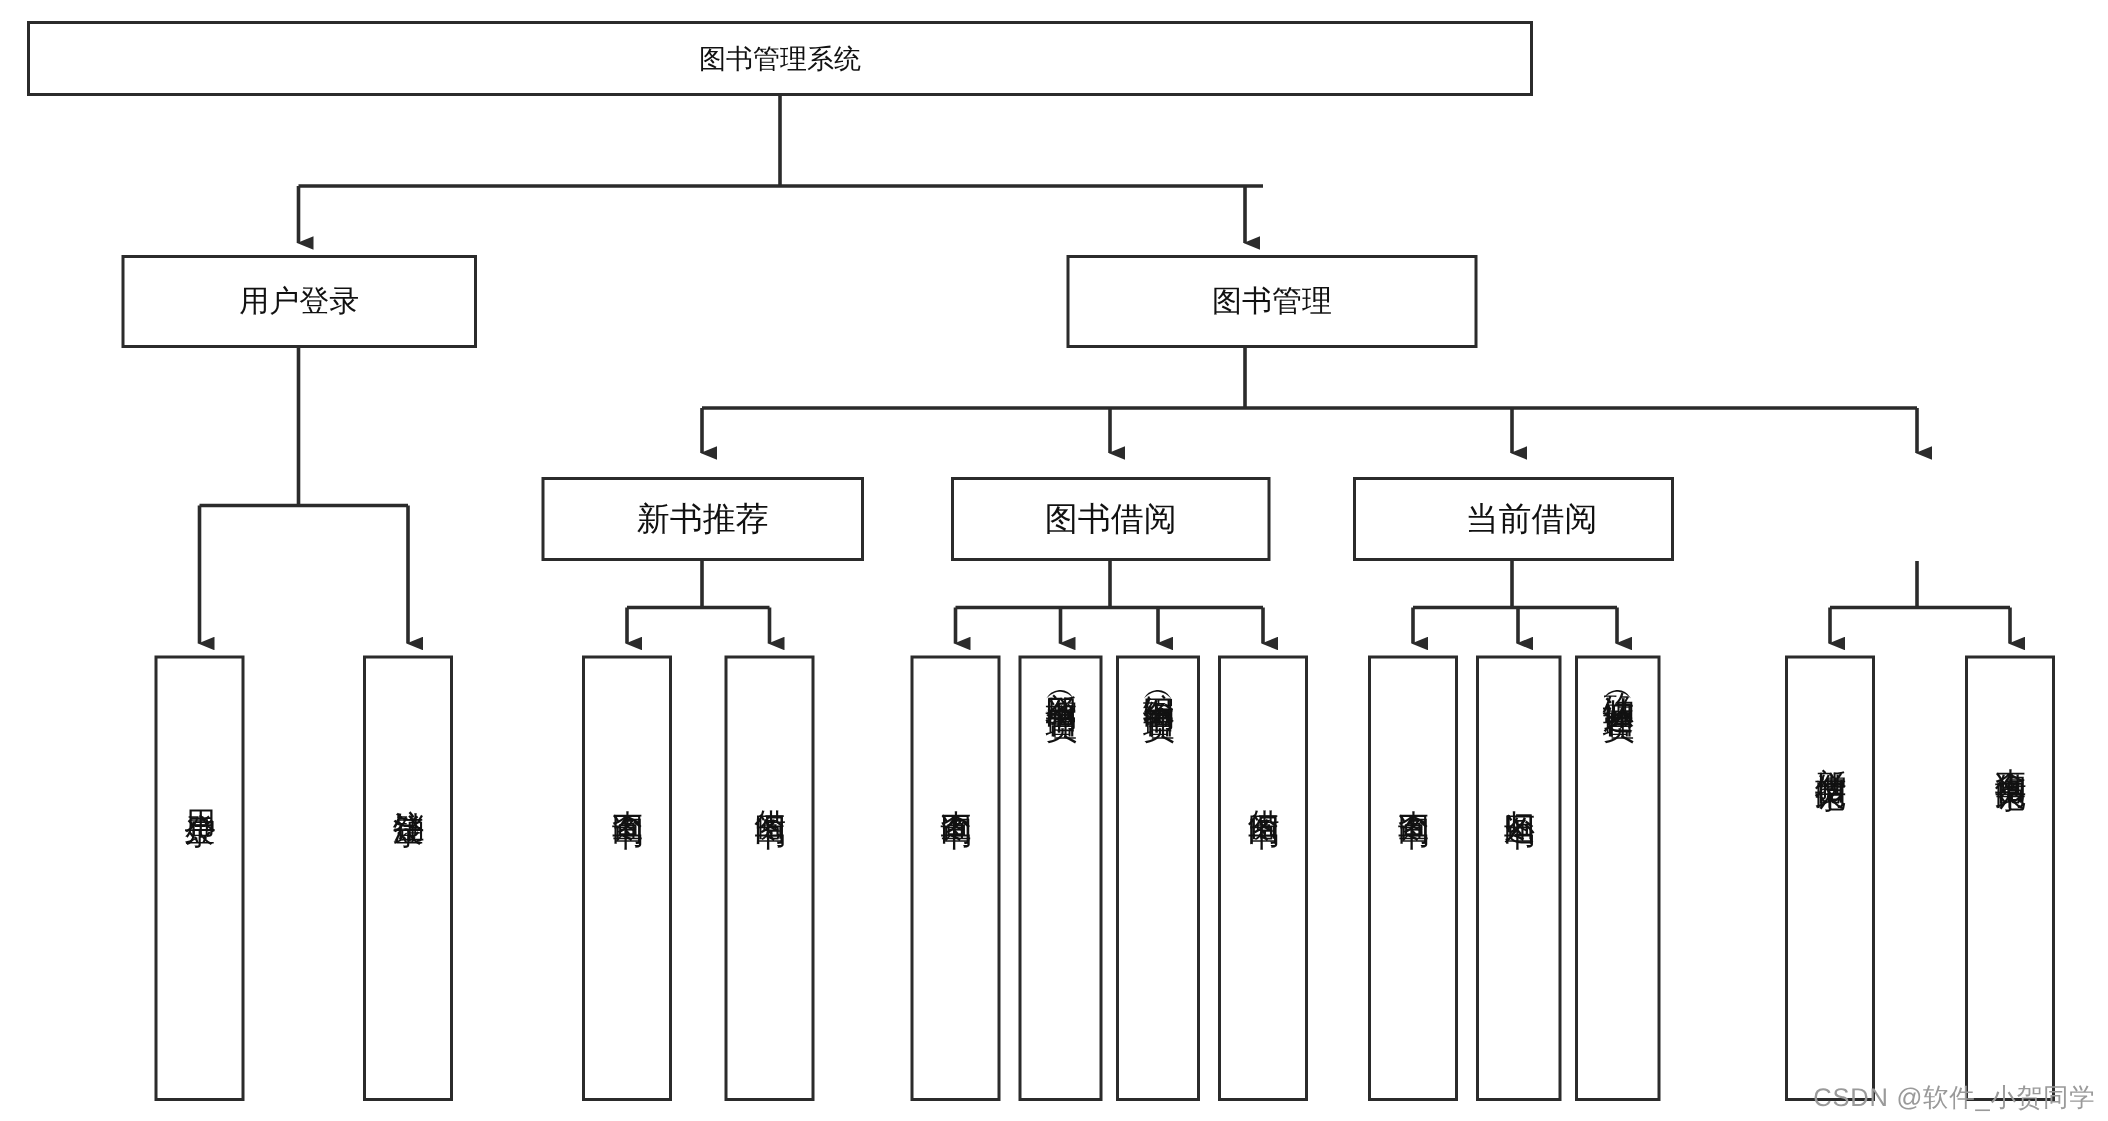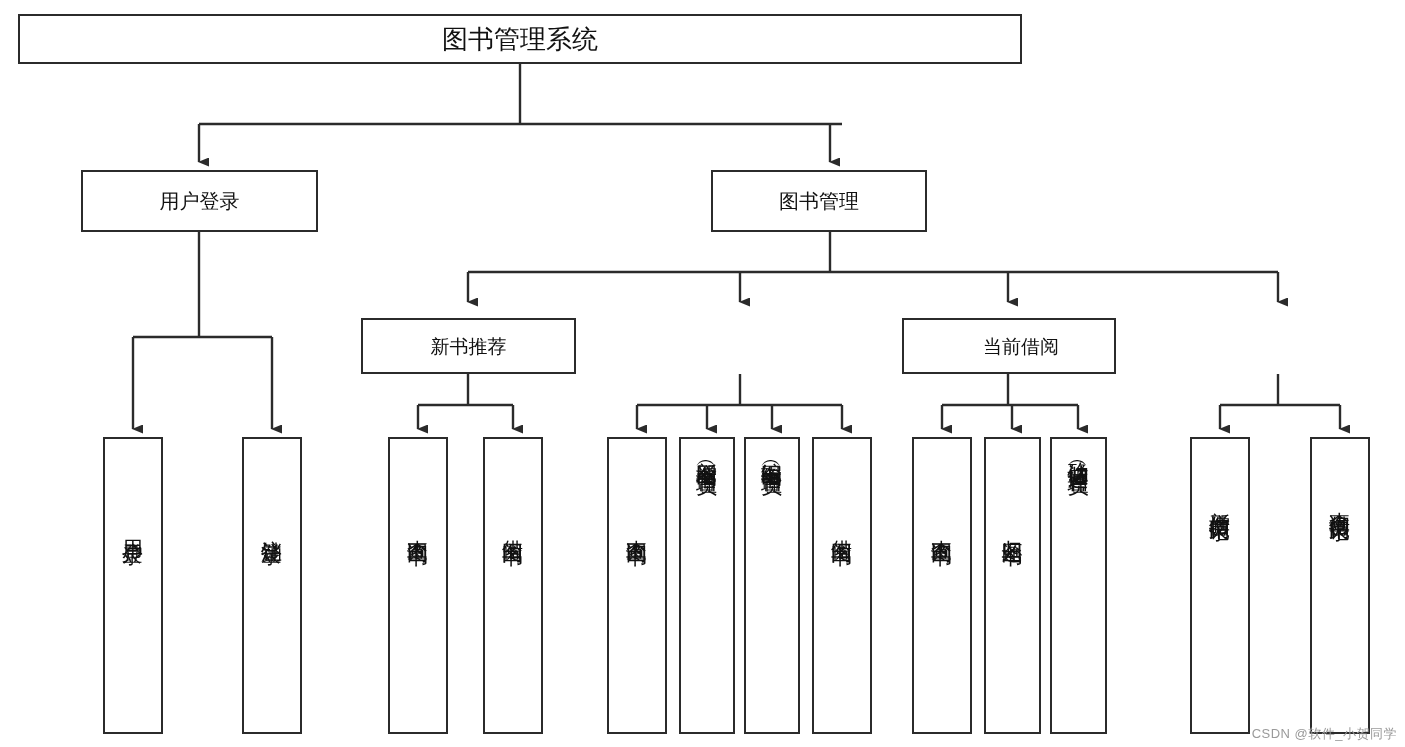--- a/index.html
+++ b/index.html
@@ -41,35 +41,35 @@
     white-space: nowrap;
   }
   
   .node.root {
     left: 18px;
     top: 14px;
     width: 1004px;
     height: 50px;
   }
   .node.root .node-label {
-    font-size: 26px;
+    font-size: 18px;
   }
   
   .node.lvl1 {
     height: 62px;
   }
   .node.lvl1 .node-label {
     font-size: 20px;
   }
   
   .node.lvl2 {
     height: 56px;
   }
   .node.lvl2 .node-label {
-    font-size: 19px;
+    font-size: 22px;
   }
   
   .node.leaf {
     top: 437px;
     height: 297px;
     align-items: flex-start;
     justify-content: center;
     padding-top: 6px;
   }
   .node.leaf .node-label {
@@ -83,21 +83,21 @@
   .node.leaf.center .node-label {
     margin-top: 78px;
   }
   .node.leaf.center2 .node-label {
     margin-top: 50px;
   }
   #watermark {
     position: absolute;
     right: 8px;
     bottom: 4px;
-    font-size: 13px;
+    font-size: 17px;
     color: #9a9a9a;
     white-space: nowrap;
     letter-spacing: 0.5px;
     margin-top: 13px;
   }
 </style>
 </head>
 <body>
 
 <div id="diagram-root">
@@ -152,27 +152,30 @@
     </g>
   </svg>
 
   <div class="node root">
     <span class="node-label">图书管理系统</span>
   </div>
 
   <div class="node lvl1" style="left:81px; top:170px; width:237px;">
     <span class="node-label">用户登录</span>
   </div>
-  <div class="node lvl1" style="left:711px; top:170px; width:216px;">
+  <div class="node lvl1" style="left:711px; top:170px; width:274px;">
     <span class="node-label">图书管理</span>
   </div>
 
   <div class="node lvl2" style="left:361px; top:318px; width:215px;">
     <span class="node-label">新书推荐</span>
   </div>
+  <div class="node lvl2" style="left:634px; top:318px; width:213px;">
+    <span class="node-label">图书借阅</span>
+  </div>
   <div class="node lvl2" style="left:902px; top:318px; width:214px;padding-left:24px;">
     <span class="node-label">当前借阅</span>
   </div>
 
   <div class="node leaf center" style="left:103px; width:60px;">
     <span class="node-label">用户登录</span>
   </div>
   <div class="node leaf center" style="left:242px; width:60px;">
     <span class="node-label">注销登录</span>
   </div>

